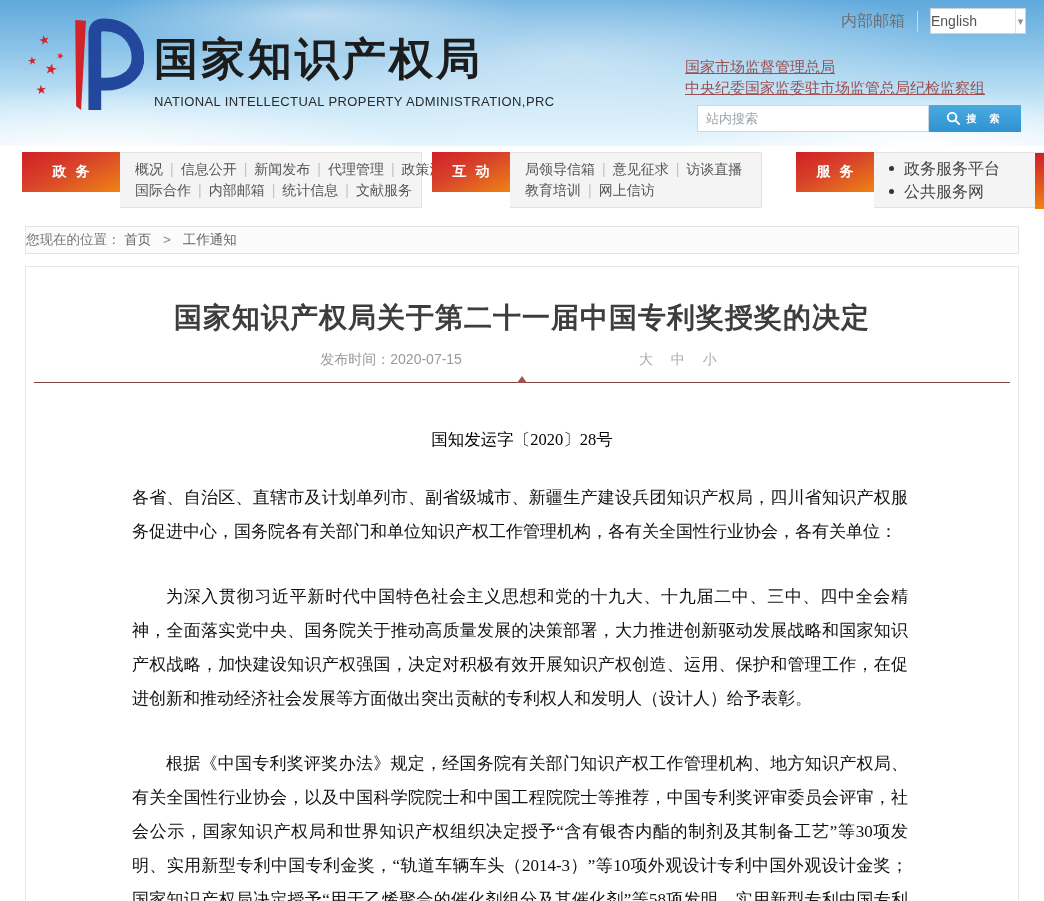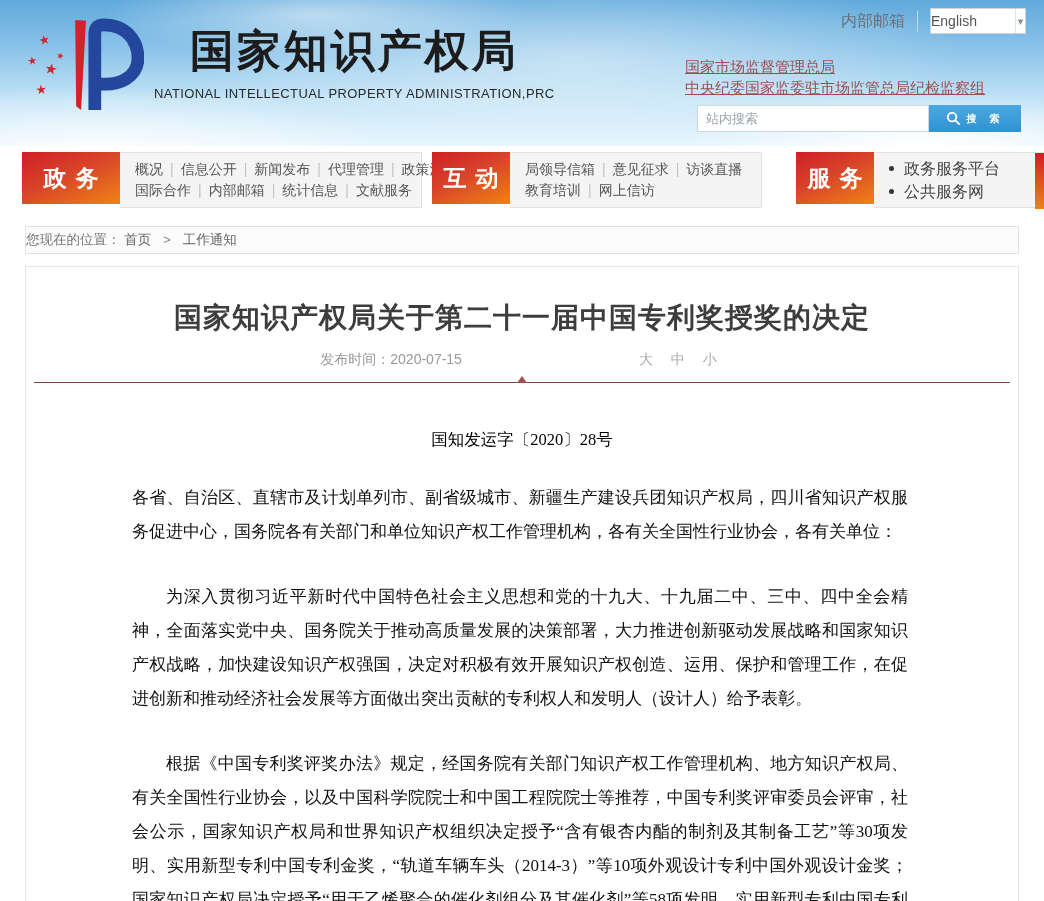--- a/index.html
+++ b/index.html
@@ -16,41 +16,41 @@
       linear-gradient(180deg,#5fa9dc 0%,#8cc4e9 34%,#c2e3f6 68%,#e8f6fe 100%);
   }
   .topbar { position:absolute; top:8px; right:18px; display:flex; align-items:center; gap:12px; }
   .mail-link { font-size:16px; color:#6b6f74; padding-right:12px; border-right:1px solid #cfd8de; cursor:pointer; }
   .lang-box { display:flex; align-items:center; background:#fff; border:1px solid #c9d4dc; height:26px; width:96px;gap:38px; }
   .lang-box .lang-label { flex:1; text-align:center; font-size:14px; color:#555; }
   .lang-box .lang-arrow { width:22px; text-align:center; font-size:11px; color:#8a9298; border-left:1px solid #e0e4e7; line-height:24px; }
 
   .brand { position:absolute; left:26px; top:14px; display:flex; align-items:flex-start; }
   .brand-logo { width:118px; height:102px; }
-  .brand-text { margin:8px 0 0 10px;text-align:center; }
+  .brand-text { margin:16px 0 0 10px; }
   .brand-cn { font-size:44px; font-weight:bold; color:#1c1c1c; letter-spacing:3px;
     font-family:"Liberation Serif","DejaVu Serif",serif; }
   .brand-en { margin-top:5px; font-size:13px; color:#2a2a2a; letter-spacing:.4px; }
 
   .header-right { position:absolute; left:685px; top:56px; width:336px; }
   .gov-link { display:block; font-size:15px; line-height:21px; color:#9a4f51; text-decoration:underline; cursor:pointer; }
   .search-row { margin-top:7px; display:flex;margin-left:12px; }
   .search-input { flex:1; height:27px; border:1px solid #cdd9e1; background:#fff; padding:0 8px;
     font-size:13px; color:#333; outline:none; }
   .search-input::placeholder { color:#9aa3aa; }
   .search-btn { width:92px; height:27px; border:none; background:linear-gradient(180deg,#4aa9e0,#2f93d2);
     color:#fff; display:flex; align-items:center; justify-content:center; gap:6px; cursor:pointer; }
   .search-btn span { font-size:10px; font-weight:bold; letter-spacing:5px; }
 
   
   .navrow { position:relative; margin-top:6px; height:58px; display:flex; padding-left:22px; }
   .nav-group { display:flex; margin-right:10px; }
-  .nav-block { width:98px; height:52px; display:flex; align-items:center; justify-content:center;
+  .nav-block { width:98px; height:40px; display:flex; align-items:center; justify-content:center;
     background:linear-gradient(155deg,#d01f26 0%,#d8442a 45%,#ef8315 100%);
-    color:#fff; font-size:23px; font-weight:bold; letter-spacing:9px; padding-left:9px; cursor:pointer; }
+    color:#fff; font-size:14px; font-weight:bold; letter-spacing:9px; padding-left:9px; cursor:pointer; }
   .nav-block.small { width:78px; }
   .nav-menu { background:#f4f4f4; border:1px solid #e2e2e2; border-left:none; height:56px;
     display:flex; flex-direction:column; justify-content:center; padding:0 15px; }
   .nav-menu.w1 { width:302px; } .nav-menu.w2 { width:252px; } .nav-menu.w3 { width:205px; }
   .nav-line { font-size:14px; line-height:21px; white-space:nowrap; }
   .nav-line a { color:#555; cursor:pointer; }
   .sep { color:#c2c2c2; margin:0 7px; }
   .gap3 { margin-left:24px; }
   .bullet-line { display:flex; align-items:center; font-size:16px; line-height:23px; color:#444; }
   .dot { width:5px; height:5px; border-radius:50%; background:#333; margin-right:10px; flex:0 0 auto; }

